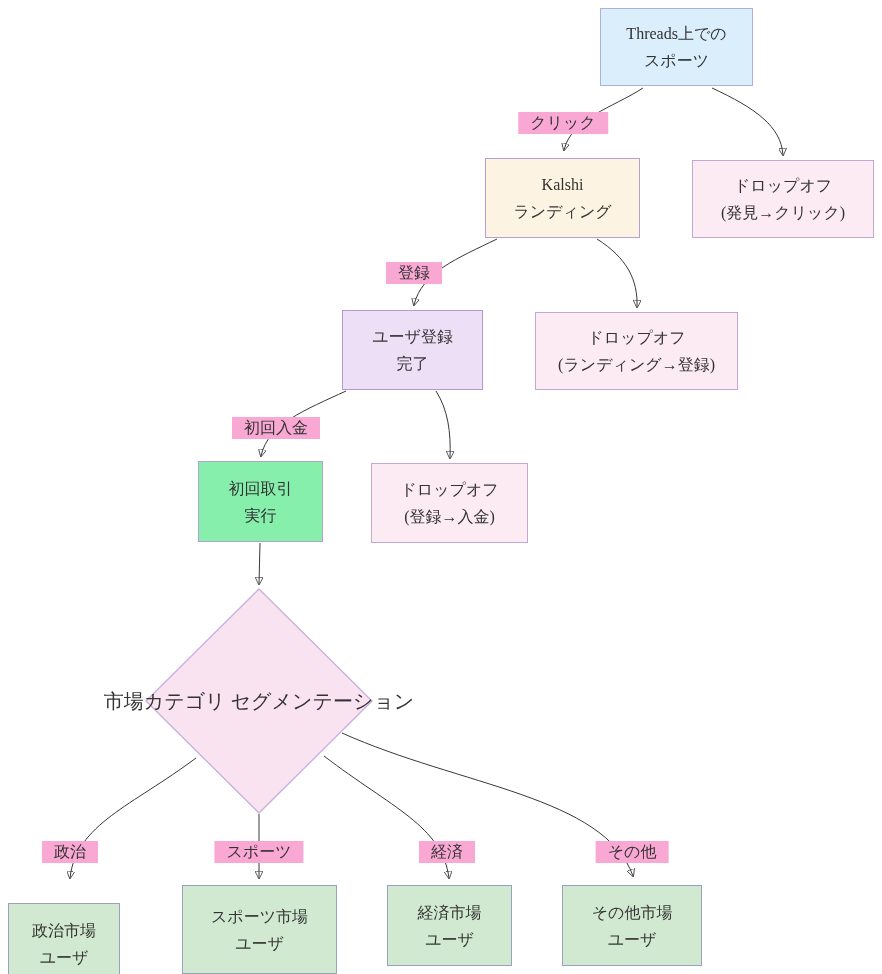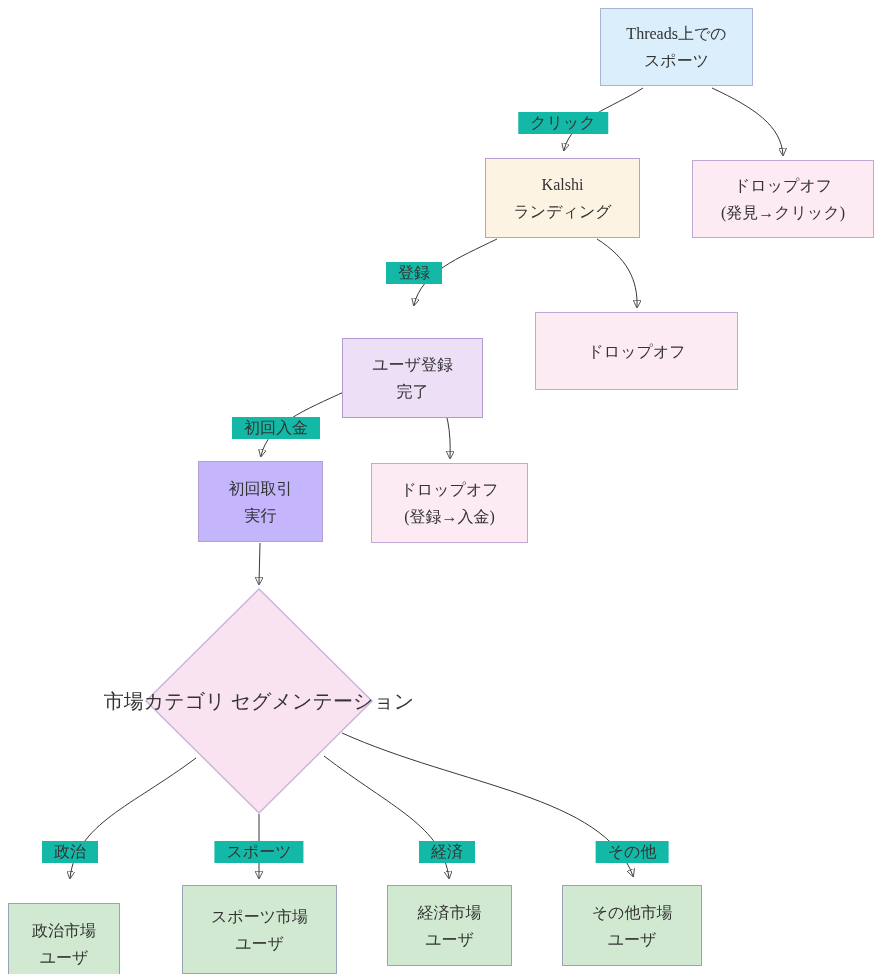--- a/index.html
+++ b/index.html
@@ -22,33 +22,33 @@
     text-align:center;
     font-size:16px; line-height:27px;
     border:1.4px solid;
     box-sizing:border-box;
   }
   .node span { display:block; white-space:nowrap; }
   .rect-discovery   { background:#dbeefb; border-color:#a8b2da; }
   .rect-kalshi      { background:#fdf3e2; border-color:#b7a0cf; }
   .rect-dropoff     { background:#fcebf3; border-color:#c2a8d4; }
   .rect-registration{ background:#ecdff6; border-color:#b29bd2; }
-  .rect-firsttrade  { background:#c4b5fd; border-color:#b3a0d0; }
+  .rect-firsttrade  { background:#86efac; border-color:#b3a0d0; }
   .rect-category    { background:#d0e9d0; border-color:#99a1bb; }
   .diamond-label {
     position:absolute;
     left:259px; top:701px;
     transform:translate(-50%,-50%);
     text-align:center; font-size:20px; line-height:28px;
     white-space:nowrap;
   }
   .edge-label {
     position:absolute;
     transform:translate(-50%,-50%);
-    background:#14b8a6;
+    background:#f9a8d4;
     padding:1px 12px;
     font-size:16px; line-height:20px;
     white-space:nowrap;
   }
 </style>
 </head>
 <body>
 
 <div class="canvas">
 
@@ -82,27 +82,28 @@
   <div class="node rect-kalshi" style="left:485px; top:158px; width:155px; height:80px;">
     <span>Kalshi</span>
     <span>ランディング</span>
   </div>
 
   <div class="node rect-dropoff" style="left:692px; top:160px; width:182px; height:78px;">
     <span>ドロップオフ</span>
     <span>(発見→クリック)</span>
   </div>
 
-  <div class="node rect-registration" style="left:342px; top:310px; width:141px; height:80px;margin-top:28px;">
+  <div class="node rect-registration" style="left:342px; top:310px; width:141px; height:80px;">
     <span>ユーザ登録</span>
     <span>完了</span>
   </div>
 
   <div class="node rect-dropoff" style="left:535px; top:312px; width:203px; height:78px;">
     <span>ドロップオフ</span>
+    <span>(ランディング→登録)</span>
   </div>
 
   <div class="node rect-firsttrade" style="left:198px; top:461px; width:125px; height:81px;">
     <span>初回取引</span>
     <span>実行</span>
   </div>
 
   <div class="node rect-dropoff" style="left:371px; top:463px; width:157px; height:80px;">
     <span>ドロップオフ</span>
     <span>(登録→入金)</span>

